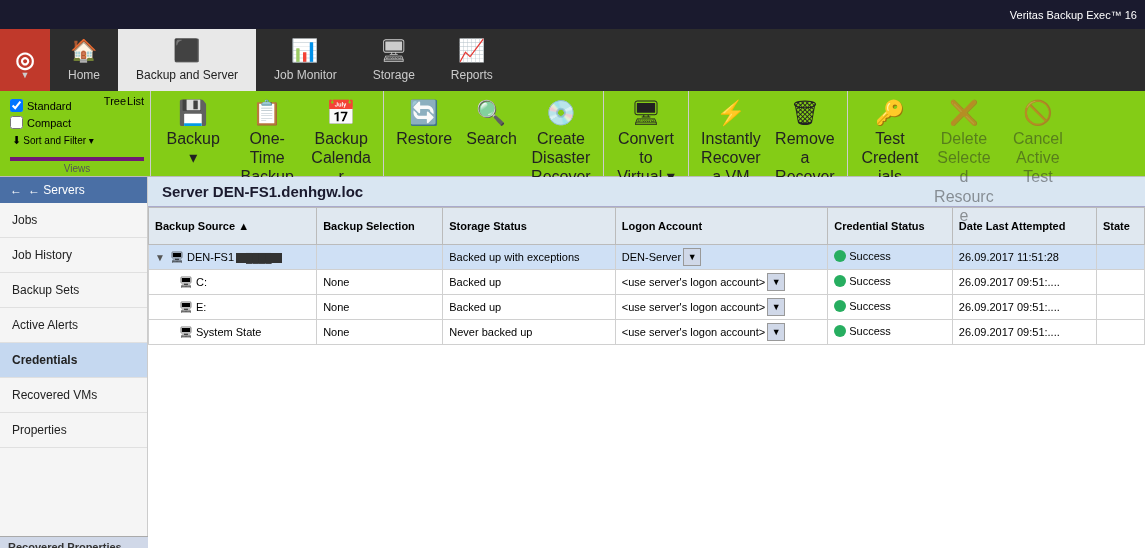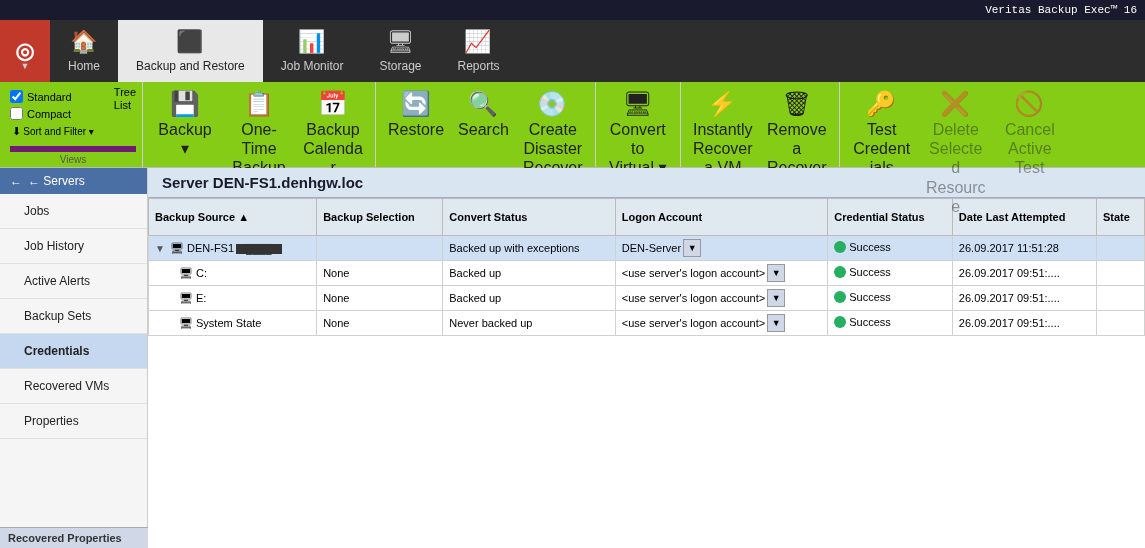--- a/index.html
+++ b/index.html
@@ -5,25 +5,24 @@
     * { box-sizing: border-box; margin: 0; padding: 0; }
     body { font-family: 'Segoe UI', Arial, sans-serif; font-size: 12px; background: #f0f0f0; overflow: hidden; }
 
     
     #title-bar {
       background: #1a1a2e;
       color: #fff;
       text-align: right;
       padding: 2px 8px;
       font-size: 11px;
-      height: 20px;
+      height: 29px;
       display: flex;
       align-items: center;
       justify-content: flex-end;
-      font-family: Liberation Mono, monospace;
     }
 
     
     #nav-bar {
       background: #2d2d2d;
       display: flex;
       align-items: stretch;
       height: 62px;
     }
     #logo {
@@ -105,31 +104,31 @@
       flex-direction: column;
       padding: 4px 6px 0;
       border-right: 1px solid #ccc;
       min-width: 80px;
     }
     .views-group-label {
       text-align: center;
       font-size: 10px;
       color: #555;
       padding: 2px 0;
-      border-top: 6px solid #701a75;
+      border-top: 4px solid #701a75;
       margin-top: 2px;
     }
     .checkbox-row { display: flex; align-items: center; gap: 4px; font-size: 11px; margin-bottom: 2px; }
     .checkbox-row input { margin: 0; }
     .filter-btn {
       display: flex; align-items: center; gap: 2px;
       cursor: pointer; font-size: 11px; padding: 1px 2px;
     }
     .tree-list {
-      display: flex; flex-direction: column; gap: 1px; margin-left: 10px;
+      display: flex; flex-direction: row; gap: 1px; 
     }
     .tree-list-item { font-size: 11px; cursor: pointer; }
 
     
     #body {
       display: flex;
       height: calc(548px - 20px - 62px - 86px);
     }
 
     
@@ -144,21 +143,21 @@
       background: #4a6fa5;
       color: #fff;
       padding: 6px 10px;
       cursor: pointer;
       font-size: 12px;
       display: flex;
       align-items: center;
       gap: 6px;
     }
     .sidebar-item {
-      padding: 10px 24px;
+      padding: 10px 12px;
       cursor: pointer;
       font-size: 12px;
       color: #222;
       border-bottom: 1px solid #e0e0e0;
     }
     .sidebar-item.active { background: #c5d8f0; font-weight: bold; }
 
     
     #main-content {
       flex: 1;
@@ -252,21 +251,21 @@
   <div id="logo">
     <span style="color:#fff; font-size:22px;">◎</span>
     <span style="font-size:9px; color:#ccc; position:absolute; margin-top:30px;">▼</span>
   </div>
   <div class="nav-item">
     <span class="nav-icon">🏠</span>
     <span>Home</span>
   </div>
   <div class="nav-item active">
     <span class="nav-icon">⬛</span>
-    <span>Backup and Restore</span>
+    <span>Backup and Server</span>
   </div>
   <div class="nav-item">
     <span class="nav-icon">📊</span>
     <span>Job Monitor</span>
   </div>
   <div class="nav-item">
     <span class="nav-icon">🖥</span>
     <span>Storage</span>
   </div>
   <div class="nav-item">
@@ -387,24 +386,24 @@
       <span>←</span>
       <span>← Servers</span>
     </div>
     <div class="sidebar-item">
       <span>Jobs</span>
     </div>
     <div class="sidebar-item">
       <span>Job History</span>
     </div>
     <div class="sidebar-item">
+      <span>Backup Sets</span>
+    </div>
+    <div class="sidebar-item">
       <span>Active Alerts</span>
-    </div>
-    <div class="sidebar-item">
-      <span>Backup Sets</span>
     </div>
     <div class="sidebar-item active">
       <span>Credentials</span>
     </div>
     <div class="sidebar-item">
       <span>Recovered VMs</span>
     </div>
     <div class="sidebar-item">
       <span>Properties</span>
     </div>
@@ -416,21 +415,21 @@
   <div id="main-content">
     <div id="server-header">
       <span>Server DEN-FS1.denhgw.loc</span>
     </div>
     <div style="overflow:auto; flex:1;">
       <table id="data-table">
         <thead>
           <tr>
             <th>Backup Source ▲</th>
             <th>Backup Selection</th>
-            <th>Convert Status</th>
+            <th>Storage Status</th>
             <th>Logon Account</th>
             <th>Credential Status</th>
             <th>Date Last Attempted</th>
             <th>State</th>
           </tr>
         </thead>
         <tbody id="table-body">
 
           <tr class="selected">
             <td>

